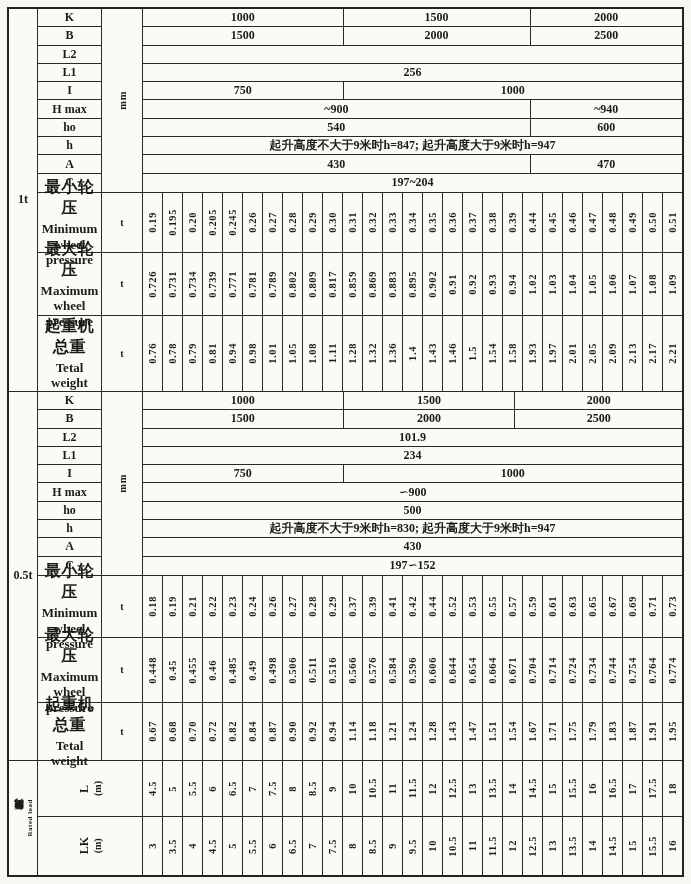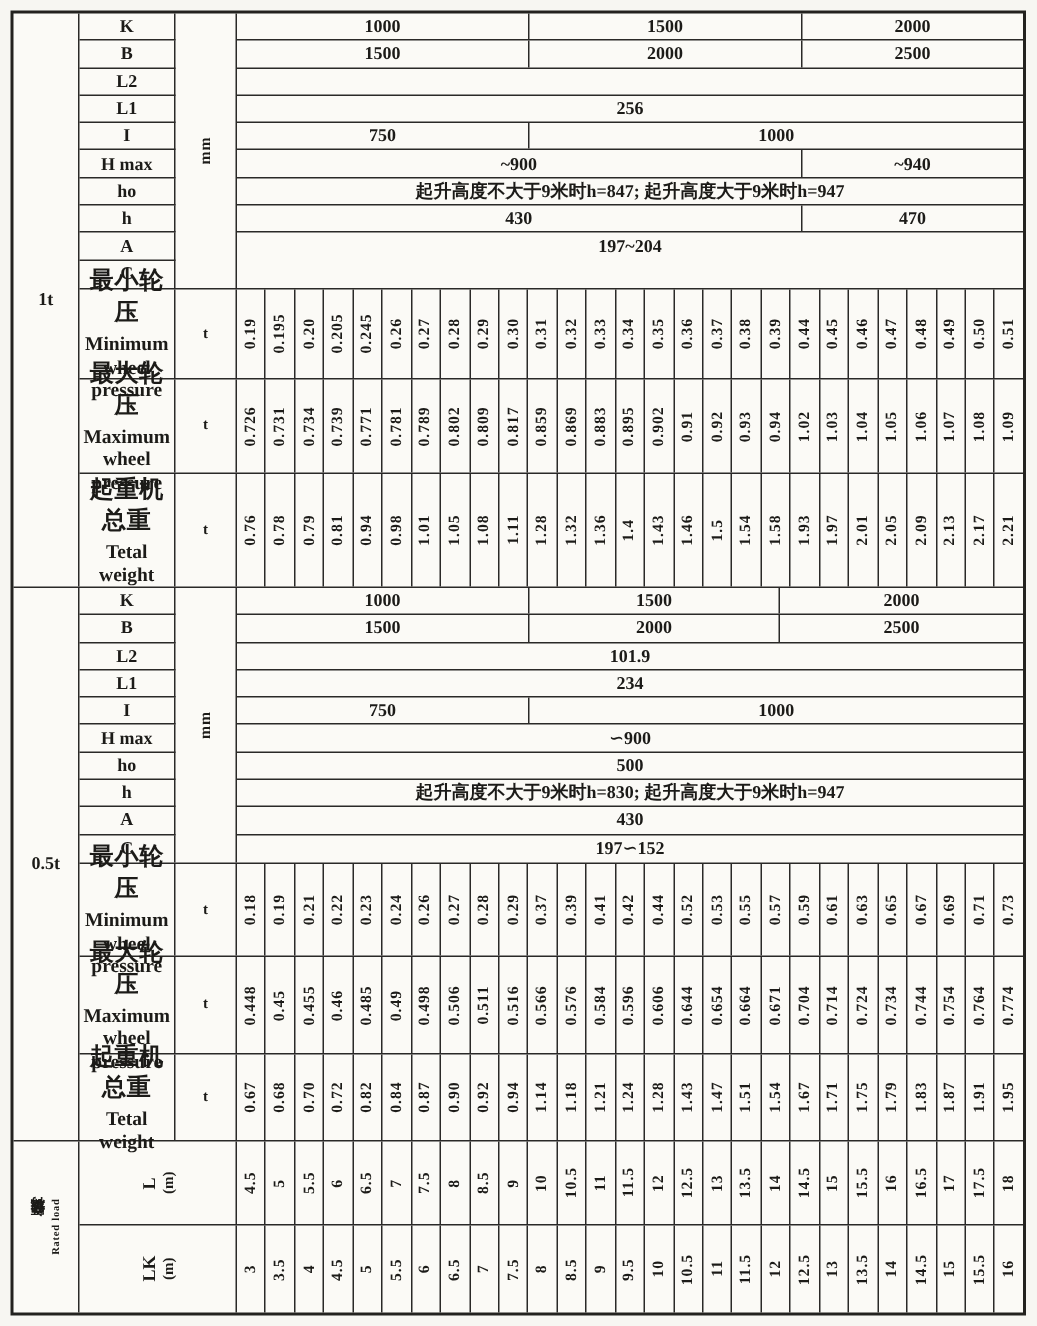--- a/index.html
+++ b/index.html
@@ -5,21 +5,21 @@
   html,body { margin:0; padding:0; background:#f5f4f0; }
   .page { position:relative; width:691px; height:884px; background:#f7f6f2; overflow:hidden; }
   .table {
     position:absolute; left:7px; top:7px; width:677px; height:870px;
     border:2.2px solid #23221f; background:#fbfaf6; box-sizing:border-box;
     display:flex; flex-direction:column;
     font-family:"Liberation Serif","DejaVu Serif",serif; font-weight:bold; color:#1c1b18;
   }
   .band { display:flex; border-bottom:1.6px solid #2a2927; min-height:0; }
   .band:last-child { border-bottom:0; flex:1; }
-  .sec-cell { width:44px; border-right:1.6px solid #2a2927; box-sizing:border-box;
+  .sec-cell { width:29px; border-right:1.6px solid #2a2927; box-sizing:border-box;
     display:flex; align-items:center; justify-content:center; font-size:12px; flex:none; }
   .band-body { flex:1; display:flex; flex-direction:column; min-width:0; }
   .dim-block { display:flex; border-bottom:1.6px solid #2a2927; }
   .dim-labels { width:64px; flex:none; display:flex; flex-direction:column; }
   .dl { height:18.3px; box-sizing:border-box; border-right:1.6px solid #2a2927; border-bottom:1.6px solid #2a2927;
     display:flex; align-items:center; justify-content:center; font-size:12px; }
   .dl:last-child { border-bottom:0; }
   .unit-cell { width:41px; flex:none; box-sizing:border-box; border-right:1.6px solid #2a2927;
     display:flex; align-items:center; justify-content:center; }
   .dim-values { flex:1; display:flex; flex-direction:column; min-width:0; }
@@ -97,20 +97,24 @@
               </div>
             <div class="dv-row">
                 <div class="seg" style="width: 37.2%;">750</div>
                 <div class="seg" style="width: 62.8%;">1000</div>
               </div>
             <div class="dv-row">
                 <div class="seg" style="width: 71.9%;">~900</div>
                 <div class="seg" style="width: 28.1%;">~940</div>
               </div>
             <div class="dv-row">
+                <div class="seg" style="width: 71.9%;">540</div>
+                <div class="seg" style="width: 28.1%;">600</div>
+              </div>
+            <div class="dv-row">
                 <div class="seg" style="width: 100%;">起升高度不大于9米时h=847; 起升高度大于9米时h=947</div>
               </div>
             <div class="dv-row">
                 <div class="seg" style="width: 71.9%;">430</div>
                 <div class="seg" style="width: 28.1%;">470</div>
               </div>
             <div class="dv-row">
                 <div class="seg" style="width: 100%;">197~204</div>
               </div>
           </div>

